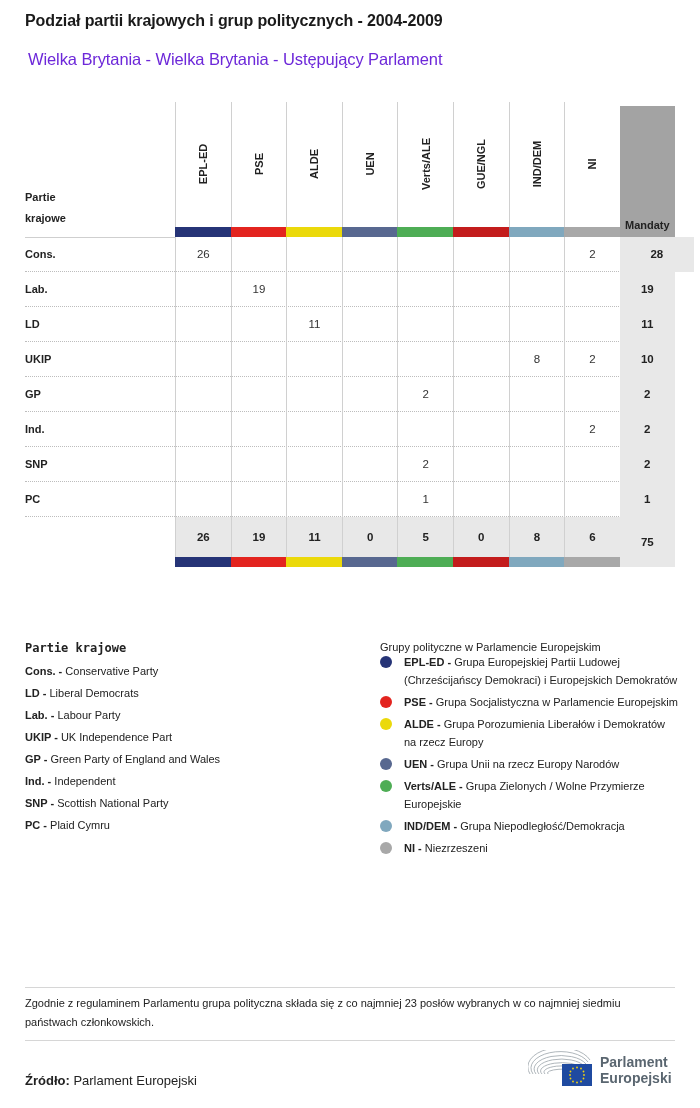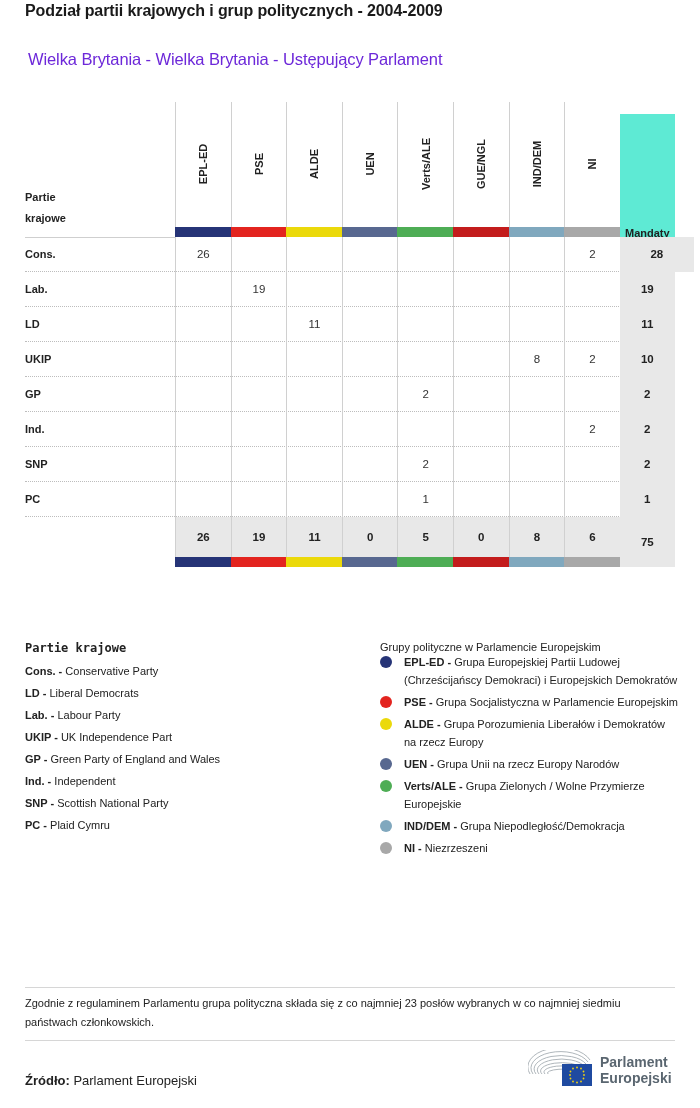--- a/index.html
+++ b/index.html
@@ -1,29 +1,29 @@
 <!DOCTYPE html>
 <html><head>
 <meta charset="utf-8">
 <style>
   * { box-sizing: border-box; margin: 0; padding: 0; }
   html, body { width: 700px; height: 1108px; background: #ffffff; }
   body { font-family: "Liberation Sans", "DejaVu Sans", sans-serif; color: #222; position: relative; overflow: hidden; }
 
-  .title { position: absolute; left: 25px; top: 2px; font-size: 16px; font-weight: bold; color: #1a1a1a; letter-spacing: -0.1px; }
+  .title { position: absolute; left: 25px; top: 12px; font-size: 16px; font-weight: bold; color: #1a1a1a; letter-spacing: -0.1px; }
   .subtitle { position: absolute; left: 28px; top: 50px; font-size: 16.5px; color: #6d28d9; letter-spacing: -0.1px; }
 
   
   .tbl { position: absolute; left: 25px; top: 102px; width: 650px; }
   .hdr { position: relative; height: 135px; }
   .hdr .party-head { position: absolute; left: 0; top: 85px; font-size: 11px; font-weight: bold; line-height: 21px; color: #222; }
   .hdr .col { position: absolute; top: 0; height: 135px; border-left: 1px solid #d0d0d0; }
   .hdr .col .lbl { position: absolute; left: 50%; top: 62px; transform: translate(-50%, -50%) rotate(-90deg); font-size: 11px; font-weight: bold; white-space: nowrap; color: #222; }
   .hdr .col .bar { position: absolute; left: -1px; right: 0; bottom: 0; height: 10px; }
-  .hdr .mand { position: absolute; top: 12px; height: 135px; background: #5eead4; }
+  .hdr .mand { position: absolute; top: 4px; height: 135px; background: #a3a3a3; }
   .hdr .mand .lbl { position: absolute; left: 0; right: 0; bottom: 10px; text-align: center; font-size: 11px; font-weight: bold; color: #222; }
   .hdr-line { position: absolute; left: 0; width: 150px; top: 135px; border-top: 1px solid #cfcfcf; }
 
   .row { position: relative; height: 35px; border-bottom: 1px dotted #bdbdbd; }
   .row .pname { position: absolute; left: 0; top: 0; line-height: 35px; font-size: 11px; font-weight: bold; color: #222; }
   .row .cell { position: absolute; top: 0; height: 35px; line-height: 35px; text-align: center; font-size: 11.5px; color: #333; border-left: 1px solid #d0d0d0; }
   .row .tot { position: absolute; top: 0; height: 35px; line-height: 35px; text-align: center; font-size: 11.5px; font-weight: bold; background: #e8e8e8; color: #222; }
 
   .totals { position: relative; height: 50px; }
   .totals .cell { position: absolute; top: 0; height: 40px; line-height: 40px; text-align: center; font-size: 11.5px; font-weight: bold; background: #e8e8e8; border-left: 1px solid #d0d0d0; color: #222; }

